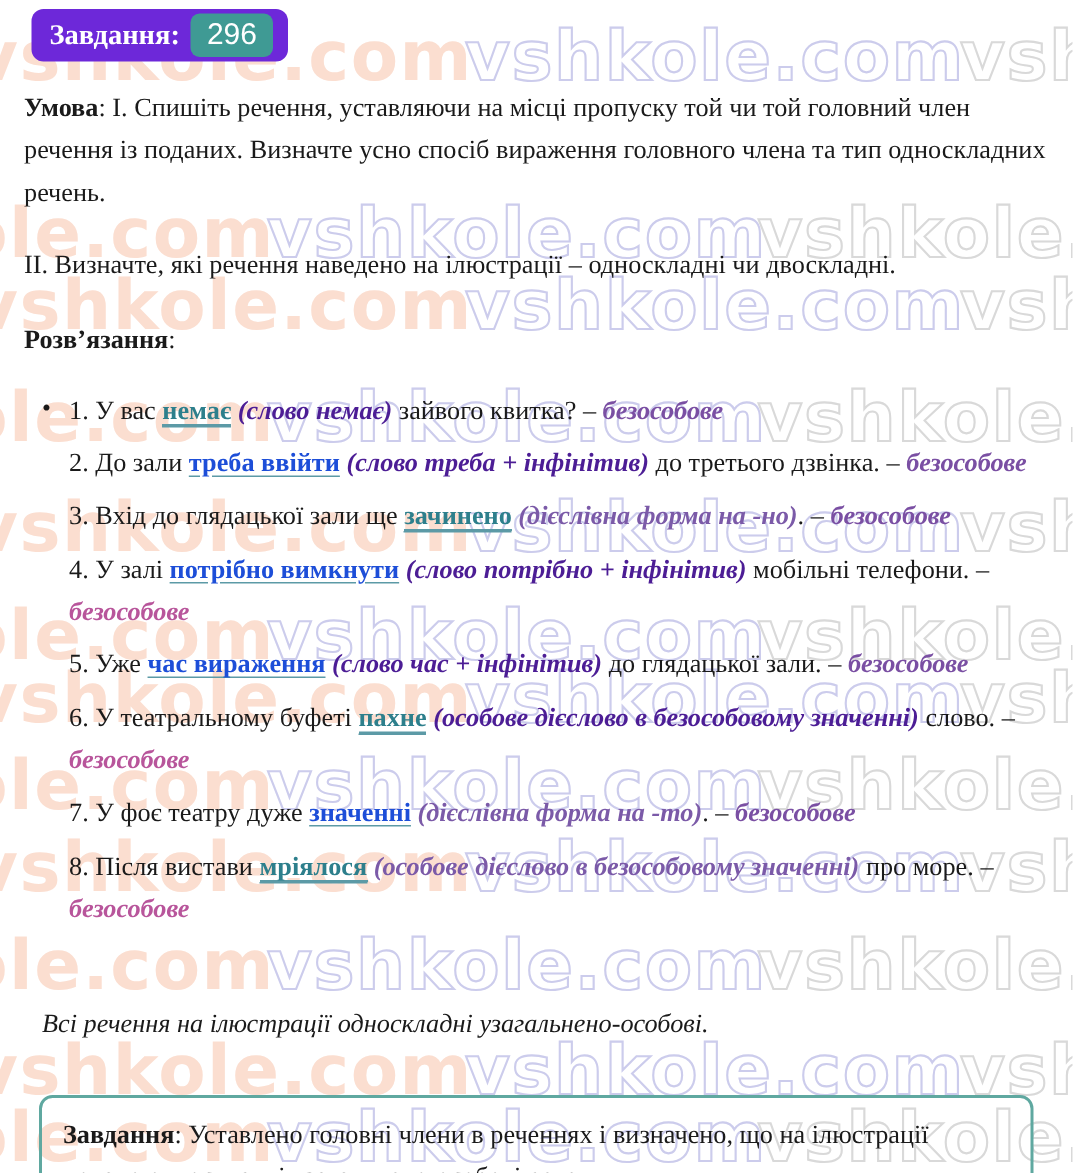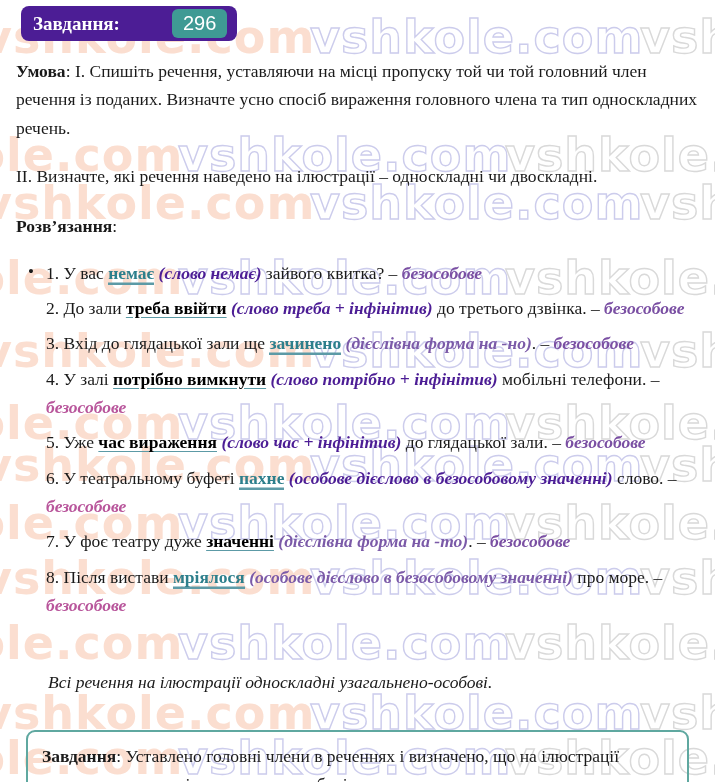--- a/index.html
+++ b/index.html
@@ -51,26 +51,25 @@
     position: relative;
     z-index: 2;
     padding: 0 16px;
     box-sizing: border-box;
   }
 
   
   #task-badge {
     display: inline-flex;
     align-items: center;
-    background: #4c1d95;
+    background: #6d28d9;
     border-radius: 8px;
     padding: 3px 10px 3px 12px;
     margin: 6px 0 0 5px;
     box-sizing: border-box;
-    gap: 45px;
   }
   #task-badge .badge-label {
     color: #ffffff;
     font-family: "Liberation Serif", serif;
     font-weight: 700;
     font-size: 19px;
     line-height: 1;
     padding-right: 7px;
   }
   #task-badge .badge-number {
@@ -114,21 +113,21 @@
     content: "\2022";
     position: absolute;
     left: 12px;
     top: -1px;
     font-size: 17px;
     color: #1a1a1a;
   }
 
   
   .term {
-    color: #000000;
+    color: #1d4ed8;
     font-weight: 700;
     text-decoration: underline;
     text-decoration-color: #5c9aa6;
     text-underline-offset: 3px;
   }
   .term-double {
     color: #2d7f8c;
     font-weight: 700;
     border-bottom: 1.3px solid #5c9aa6;
     box-shadow: inset 0 -5px 0 -3.6px #5c9aa6;
@@ -153,21 +152,21 @@
     color: #b8559b;
     font-style: italic;
     font-weight: 700;
   }
 
   
   #closing-line {
     font-style: italic;
     font-size: 17.5px;
     line-height: 1.6;
-    margin: 48px 0 0 32px;
+    margin: 48px 0 0 12px;
   }
 
   
   #answer-box {
     margin: 34px 10px 0 10px;
     border: 2px solid #5fa8a0;
     border-radius: 9px;
     padding: 10px 14px 11px 14px;
     box-sizing: border-box;
     background: transparent;

